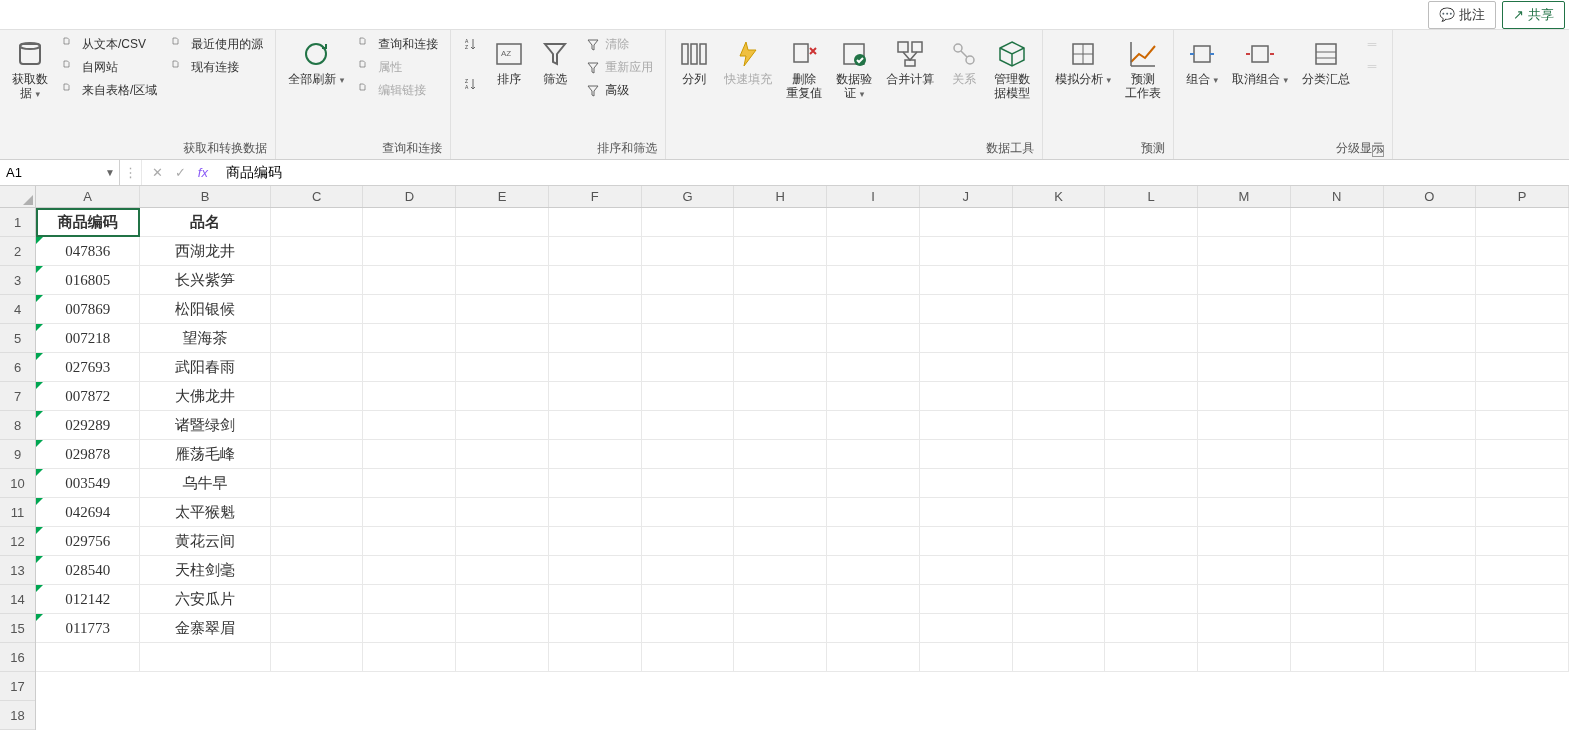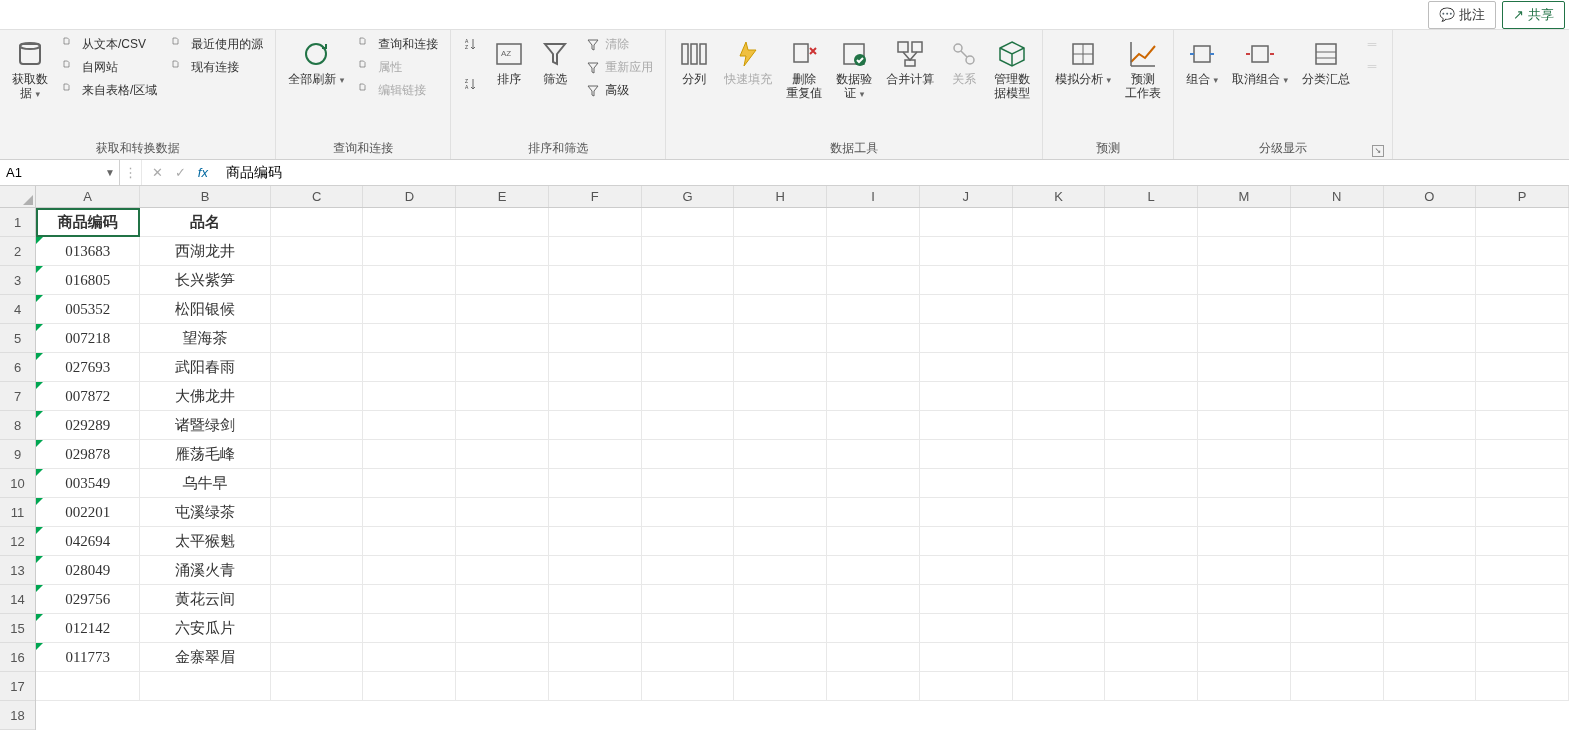--- a/index.html
+++ b/index.html
@@ -11,39 +11,39 @@
 .menubar .tab.active { color: #217346; font-weight: bold; position: relative; }
 .menubar .tab.active::after { content: ''; position: absolute; bottom: -1px; left: 8px; right: 8px; height: 3px; background: #217346; }
 .menubar .spacer { flex: 1; }
 .menubar .rbtn { display: flex; align-items: center; gap: 4px; padding: 4px 10px; border: 1px solid #bdbdbd; border-radius: 2px; margin-left: 6px; font-size: 13px; cursor: pointer; background: #fff; }
 .menubar .rbtn.green { color: #217346; border-color: #217346; }
 
 
 .ribbon { height: 130px; background: #f3f3f3; border-bottom: 1px solid #d0d0d0; display: flex; }
 .rgroup { border-right: 1px solid #e0e0e0; padding: 4px 8px 2px 8px; display: flex; flex-direction: column; justify-content: space-between; }
 .rgroup .body { display: flex; gap: 6px; align-items: flex-start; flex: 1; }
-.rgroup .label { text-align: center; font-size: 12px; color: #555; padding-top: 2px; position: relative; }
+.rgroup .label { text-align: right; font-size: 12px; color: #555; padding-top: 2px; position: relative; }
 .rgroup .label .launcher { position: absolute; right: 0; bottom: 0; width: 12px; height: 12px; border: 1px solid #999; font-size: 8px; line-height: 10px; color: #666; }
 .vbtn { display: flex; flex-direction: column; align-items: center; justify-content: flex-start; gap: 2px; padding: 4px; min-width: 40px; cursor: pointer; text-align: center; font-size: 12px; line-height: 1.2; }
 .vbtn.disabled { color: #aaa; }
 .vbtn .ic { width: 32px; height: 32px; display: flex; align-items: center; justify-content: center; }
 .hlist { display: flex; flex-direction: column; gap: 2px; }
 .hbtn { display: flex; align-items: center; gap: 4px; padding: 2px 4px; font-size: 12px; cursor: pointer; white-space: nowrap; }
 .hbtn.disabled { color: #aaa; }
 .hbtn .sic { width: 16px; height: 16px; display: inline-flex; align-items: center; justify-content: center; }
 .dd { font-size: 9px; color: #666; }
 
 
 .fbar { height: 26px; border-bottom: 1px solid #d0d0d0; display: flex; align-items: stretch; background: #fff; }
 .namebox { width: 120px; border-right: 1px solid #d0d0d0; display: flex; align-items: center; padding: 0 6px; position: relative; }
 .namebox input { border: none; width: 80px; font-size: 13px; outline: none; }
 .namebox .ddarrow { position: absolute; right: 4px; color: #666; font-size: 10px; }
 .fbar .dots { width: 22px; display: flex; align-items: center; justify-content: center; color: #aaa; border-right: 1px solid #e8e8e8; }
 .fbar .fxbtns { display: flex; align-items: center; gap: 12px; padding: 0 10px; color: #aaa; }
-.fbar .fxbtns .fx { font-style: italic; color: #0369a1; }
+.fbar .fxbtns .fx { font-style: italic; color: #8b5cf6; }
 .fbar input.formula { flex: 1; border: none; padding: 0 8px; font-size: 14px; outline: none; }
 
 
 .gridwrap { position: relative; height: calc(732px - 30px - 130px - 26px); overflow: hidden; }
 .corner { position: absolute; left: 0; top: 0; width: 36px; height: 22px; background: #f0f0f0; border-right: 1px solid #ccc; border-bottom: 1px solid #ccc; }
 .corner::after { content: ''; position: absolute; right: 2px; bottom: 2px; width: 0; height: 0; border-style: solid; border-width: 0 0 10px 10px; border-color: transparent transparent #b0b0b0 transparent; }
 .colheads { position: absolute; left: 36px; top: 0; right: 0; height: 22px; display: flex; background: #f0f0f0; border-bottom: 1px solid #ccc; }
 .colheads .ch { border-right: 1px solid #ddd; text-align: center; font-size: 13px; line-height: 22px; color: #555; }
 .rowheads { position: absolute; left: 0; top: 22px; width: 36px; background: #f0f0f0; border-right: 1px solid #ccc; }
 .rowheads .rh { height: 29px; border-bottom: 1px solid #ddd; text-align: center; font-size: 13px; line-height: 29px; color: #555; }
@@ -447,21 +447,21 @@
         <div class="cell bold" style="width: 96px;"></div>
         <div class="cell bold" style="width: 96px;"></div>
         <div class="cell bold" style="width: 96px;"></div>
         <div class="cell bold" style="width: 96px;"></div>
         <div class="cell bold" style="width: 96px;"></div>
         <div class="cell bold" style="width: 96px;"></div>
         <div class="cell bold" style="width: 96px;"></div>
         <div class="cell bold" style="width: 96px;"></div>
       </div>
       <div class="row">
-        <div class="cell greenflag" style="width: 108px;">013683</div>
+        <div class="cell greenflag" style="width: 108px;">047836</div>
         <div class="cell" style="width: 135px;">西湖龙井</div>
         <div class="cell" style="width: 96px;"></div>
         <div class="cell" style="width: 96px;"></div>
         <div class="cell" style="width: 96px;"></div>
         <div class="cell" style="width: 96px;"></div>
         <div class="cell" style="width: 96px;"></div>
         <div class="cell" style="width: 96px;"></div>
         <div class="cell" style="width: 96px;"></div>
         <div class="cell" style="width: 96px;"></div>
         <div class="cell" style="width: 96px;"></div>
@@ -483,21 +483,21 @@
         <div class="cell" style="width: 96px;"></div>
         <div class="cell" style="width: 96px;"></div>
         <div class="cell" style="width: 96px;"></div>
         <div class="cell" style="width: 96px;"></div>
         <div class="cell" style="width: 96px;"></div>
         <div class="cell" style="width: 96px;"></div>
         <div class="cell" style="width: 96px;"></div>
         <div class="cell" style="width: 96px;"></div>
       </div>
       <div class="row">
-        <div class="cell greenflag" style="width: 108px;">005352</div>
+        <div class="cell greenflag" style="width: 108px;">007869</div>
         <div class="cell" style="width: 135px;">松阳银候</div>
         <div class="cell" style="width: 96px;"></div>
         <div class="cell" style="width: 96px;"></div>
         <div class="cell" style="width: 96px;"></div>
         <div class="cell" style="width: 96px;"></div>
         <div class="cell" style="width: 96px;"></div>
         <div class="cell" style="width: 96px;"></div>
         <div class="cell" style="width: 96px;"></div>
         <div class="cell" style="width: 96px;"></div>
         <div class="cell" style="width: 96px;"></div>
@@ -609,92 +609,74 @@
         <div class="cell" style="width: 96px;"></div>
         <div class="cell" style="width: 96px;"></div>
         <div class="cell" style="width: 96px;"></div>
         <div class="cell" style="width: 96px;"></div>
         <div class="cell" style="width: 96px;"></div>
         <div class="cell" style="width: 96px;"></div>
         <div class="cell" style="width: 96px;"></div>
         <div class="cell" style="width: 96px;"></div>
       </div>
       <div class="row">
-        <div class="cell greenflag" style="width: 108px;">002201</div>
-        <div class="cell" style="width: 135px;">屯溪绿茶</div>
-        <div class="cell" style="width: 96px;"></div>
-        <div class="cell" style="width: 96px;"></div>
-        <div class="cell" style="width: 96px;"></div>
-        <div class="cell" style="width: 96px;"></div>
-        <div class="cell" style="width: 96px;"></div>
-        <div class="cell" style="width: 96px;"></div>
-        <div class="cell" style="width: 96px;"></div>
-        <div class="cell" style="width: 96px;"></div>
-        <div class="cell" style="width: 96px;"></div>
-        <div class="cell" style="width: 96px;"></div>
-        <div class="cell" style="width: 96px;"></div>
-        <div class="cell" style="width: 96px;"></div>
-        <div class="cell" style="width: 96px;"></div>
-        <div class="cell" style="width: 96px;"></div>
-      </div>
-      <div class="row">
         <div class="cell greenflag" style="width: 108px;">042694</div>
         <div class="cell" style="width: 135px;">太平猴魁</div>
         <div class="cell" style="width: 96px;"></div>
         <div class="cell" style="width: 96px;"></div>
         <div class="cell" style="width: 96px;"></div>
         <div class="cell" style="width: 96px;"></div>
         <div class="cell" style="width: 96px;"></div>
         <div class="cell" style="width: 96px;"></div>
         <div class="cell" style="width: 96px;"></div>
         <div class="cell" style="width: 96px;"></div>
         <div class="cell" style="width: 96px;"></div>
         <div class="cell" style="width: 96px;"></div>
         <div class="cell" style="width: 96px;"></div>
         <div class="cell" style="width: 96px;"></div>
         <div class="cell" style="width: 96px;"></div>
         <div class="cell" style="width: 96px;"></div>
       </div>
       <div class="row">
-        <div class="cell greenflag" style="width: 108px;">028049</div>
-        <div class="cell" style="width: 135px;">涌溪火青</div>
-        <div class="cell" style="width: 96px;"></div>
-        <div class="cell" style="width: 96px;"></div>
-        <div class="cell" style="width: 96px;"></div>
-        <div class="cell" style="width: 96px;"></div>
-        <div class="cell" style="width: 96px;"></div>
-        <div class="cell" style="width: 96px;"></div>
-        <div class="cell" style="width: 96px;"></div>
-        <div class="cell" style="width: 96px;"></div>
-        <div class="cell" style="width: 96px;"></div>
-        <div class="cell" style="width: 96px;"></div>
-        <div class="cell" style="width: 96px;"></div>
-        <div class="cell" style="width: 96px;"></div>
-        <div class="cell" style="width: 96px;"></div>
-        <div class="cell" style="width: 96px;"></div>
-      </div>
-      <div class="row">
         <div class="cell greenflag" style="width: 108px;">029756</div>
         <div class="cell" style="width: 135px;">黄花云间</div>
         <div class="cell" style="width: 96px;"></div>
         <div class="cell" style="width: 96px;"></div>
         <div class="cell" style="width: 96px;"></div>
         <div class="cell" style="width: 96px;"></div>
         <div class="cell" style="width: 96px;"></div>
         <div class="cell" style="width: 96px;"></div>
         <div class="cell" style="width: 96px;"></div>
         <div class="cell" style="width: 96px;"></div>
         <div class="cell" style="width: 96px;"></div>
         <div class="cell" style="width: 96px;"></div>
         <div class="cell" style="width: 96px;"></div>
         <div class="cell" style="width: 96px;"></div>
         <div class="cell" style="width: 96px;"></div>
         <div class="cell" style="width: 96px;"></div>
       </div>
       <div class="row">
+        <div class="cell greenflag" style="width: 108px;">028540</div>
+        <div class="cell" style="width: 135px;">天柱剑毫</div>
+        <div class="cell" style="width: 96px;"></div>
+        <div class="cell" style="width: 96px;"></div>
+        <div class="cell" style="width: 96px;"></div>
+        <div class="cell" style="width: 96px;"></div>
+        <div class="cell" style="width: 96px;"></div>
+        <div class="cell" style="width: 96px;"></div>
+        <div class="cell" style="width: 96px;"></div>
+        <div class="cell" style="width: 96px;"></div>
+        <div class="cell" style="width: 96px;"></div>
+        <div class="cell" style="width: 96px;"></div>
+        <div class="cell" style="width: 96px;"></div>
+        <div class="cell" style="width: 96px;"></div>
+        <div class="cell" style="width: 96px;"></div>
+        <div class="cell" style="width: 96px;"></div>
+      </div>
+      <div class="row">
         <div class="cell greenflag" style="width: 108px;">012142</div>
         <div class="cell" style="width: 135px;">六安瓜片</div>
         <div class="cell" style="width: 96px;"></div>
         <div class="cell" style="width: 96px;"></div>
         <div class="cell" style="width: 96px;"></div>
         <div class="cell" style="width: 96px;"></div>
         <div class="cell" style="width: 96px;"></div>
         <div class="cell" style="width: 96px;"></div>
         <div class="cell" style="width: 96px;"></div>
         <div class="cell" style="width: 96px;"></div>

